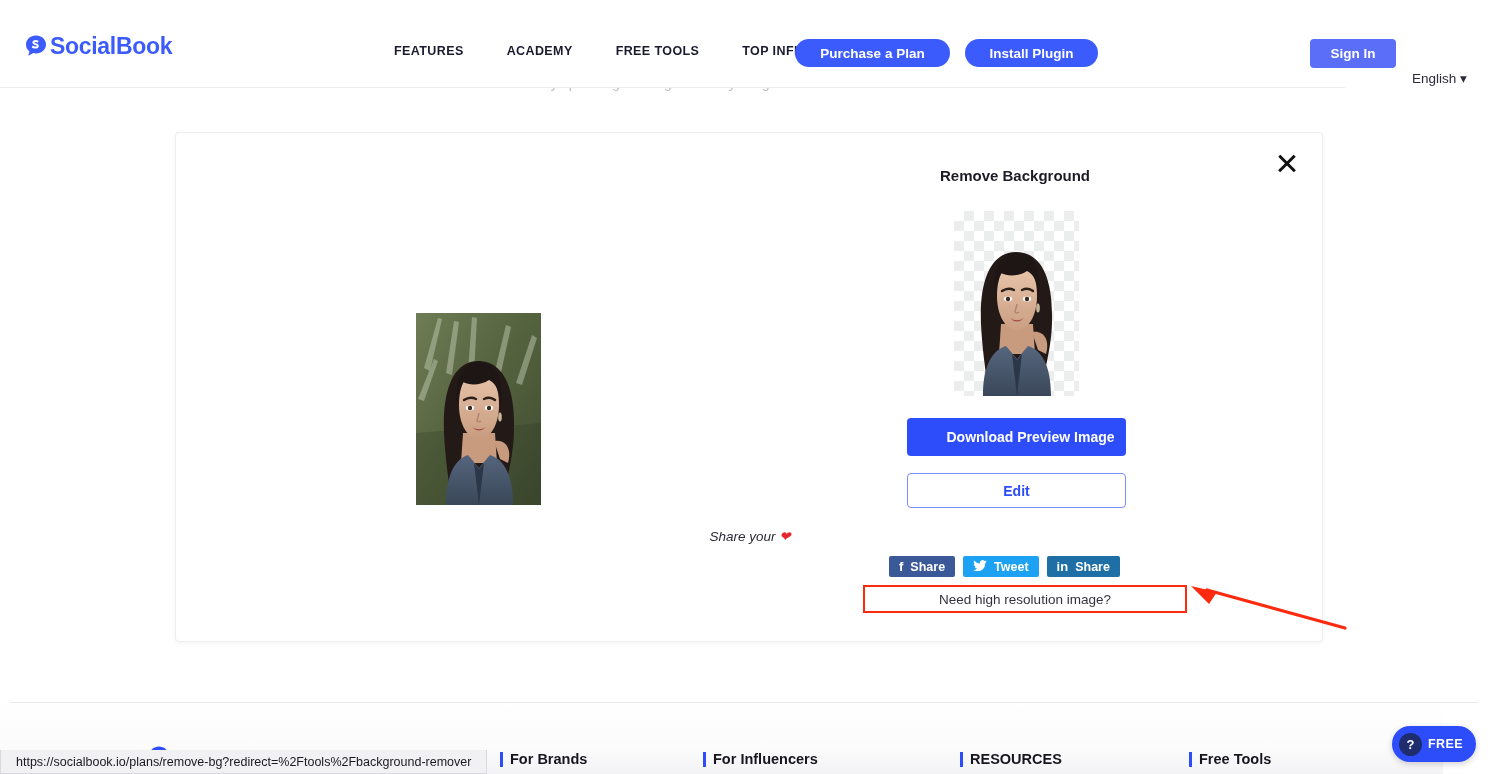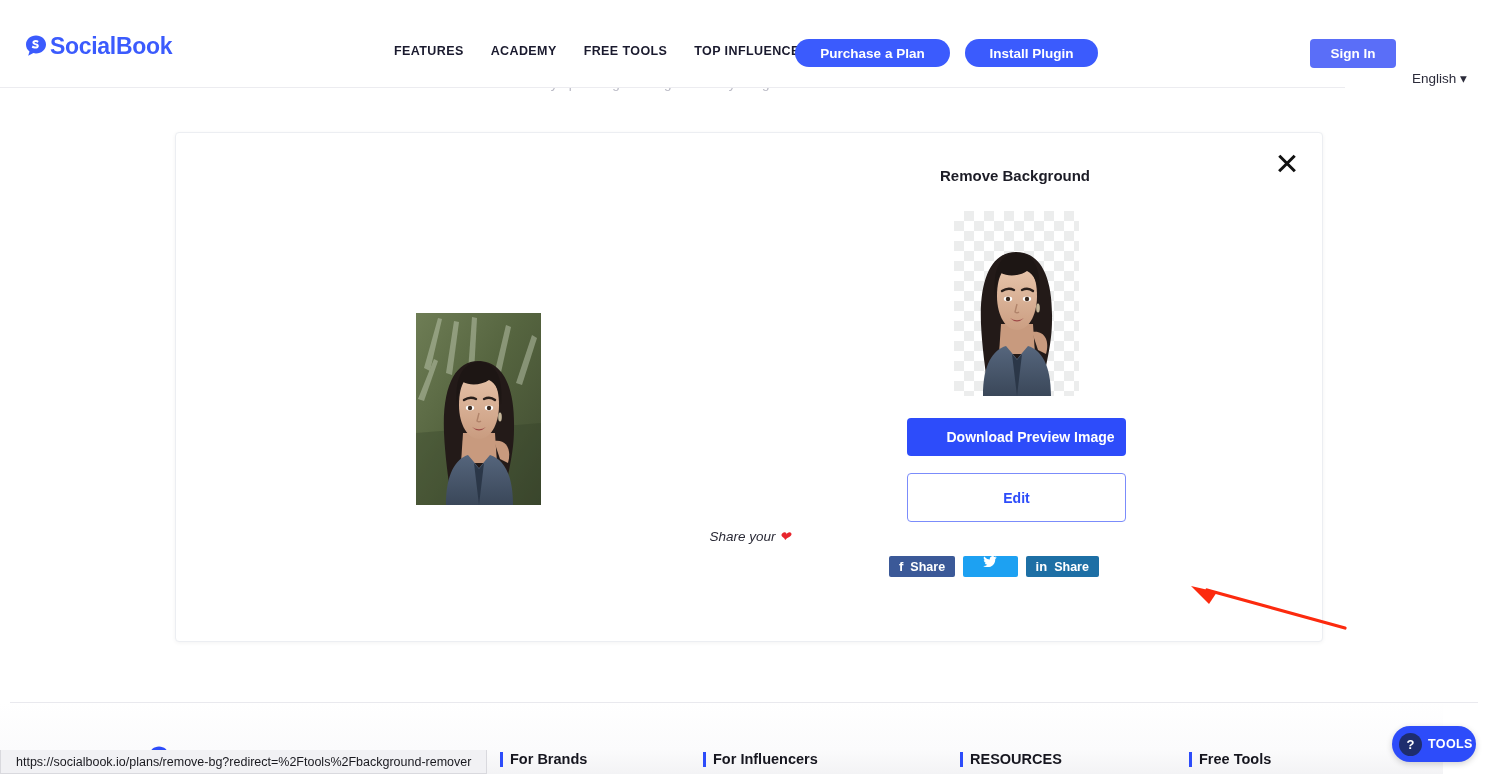--- a/index.html
+++ b/index.html
@@ -23,21 +23,21 @@
     position: absolute; left: 24px; top: 34px;
     display: flex; align-items: center; gap: 2px;
   }
   .logo-mark { width: 24px; height: 24px; position: relative; }
   .logo-text {
     font-size: 23px; font-weight: 700; color: #3b5bfd;
     letter-spacing: -0.3px; line-height: 1;
   }
   .nav {
     position: absolute; left: 394px; top: 44px;
-    display: flex; align-items: flex-end; gap: 0;
+    display: flex; align-items: flex-end; gap: 16px;
   }
   .nav-item {
     font-size: 12.5px; font-weight: 700; color: #1a1a2e;
     letter-spacing: 0.4px; margin-right: 27px; white-space: nowrap;
     cursor: pointer;
   }
   .btn-pill {
     border-radius: 20px; color: #fff; font-size: 13.5px; font-weight: 600;
     display: flex; align-items: center; justify-content: center;
     cursor: pointer; white-space: nowrap;
@@ -121,21 +121,21 @@
   }
 
   .btn-download {
     position: absolute; left: 731px; top: 285px;
     width: 219px; height: 38px; background: #2d4cfa; border-radius: 4px;
     color: #fff; font-size: 14px; font-weight: 700;
     display: flex; align-items: center; justify-content: center; cursor: pointer; padding-left: 28px;
   }
   .btn-edit {
     position: absolute; left: 731px; top: 340px;
-    width: 219px; height: 49px; background: #fff;
+    width: 219px; height: 35px; background: #fff;
     border: 1px solid #7b8cfb; border-radius: 4px;
     color: #2d4cfa; font-size: 14px; font-weight: 700;
     display: flex; align-items: center; justify-content: center; cursor: pointer;
   }
   .share-label {
     position: absolute; left: 0; top: 395px; width: 1148px;
     text-align: center; font-size: 13.5px; color: #2a2a36;
     pointer-events: none;
     font-style: italic;
   }
@@ -144,21 +144,21 @@
     position: absolute; left: 713px; top: 423px;
     display: flex; gap: 8px; align-items: center;
   }
   .sbtn {
     height: 21px; border-radius: 2px; color: #fff;
     font-size: 12.5px; font-weight: 600;
     display: flex; align-items: center; gap: 7px;
     padding: 0 10px; cursor: pointer; white-space: nowrap;
   }
   .sbtn-fb { background: #3b5998; }
-  .sbtn-tw { background: #1da1f2; flex-direction: column; }
+  .sbtn-tw { background: #1da1f2; }
   .sbtn-li { background: #1d6fa5; }
   .sbtn .gl { font-weight: 700; font-size: 13px; line-height: 1; }
 
   .hires-link {
     position: absolute; left: 687px; top: 452px;
     width: 324px; height: 28px;
     display: flex; align-items: center; justify-content: center;
     font-size: 13.5px; color: #32323e; cursor: pointer;
     border: 2.5px solid #fc2a0e;
     background: #fff;
@@ -372,20 +372,21 @@
           </svg>
       </span>
       <span>Tweet</span>
     </div>
     <div class="sbtn sbtn-li">
       <span class="gl">in</span>
       <span>Share</span>
     </div>
   </div>
 
+  <div class="hires-link">Need high resolution image?</div>
 </div>
 
 <div class="annot-arrow">
   <svg width="170" height="60" viewBox="0 0 170 60">
     <line x1="160" y1="48" x2="22" y2="10" stroke="#fc2a0e" stroke-width="3.2" stroke-linecap="round"></line>
     <path d="M6 6 L32 12 L24 24z" fill="#fc2a0e"></path>
   </svg>
 </div>
 
 <div class="footer-divider"></div>
@@ -412,14 +413,14 @@
   <div class="fcol" style="left:1189px">
     <span class="fbar"></span>
     <span>Free Tools</span>
   </div>
 </div>
 
 <div class="statusbar">https://socialbook.io/plans/remove-bg?redirect=%2Ftools%2Fbackground-remover</div>
 
 <div class="help-widget">
   <span class="help-q">?</span>
-  <span class="help-text">TOOLS</span>
+  <span class="help-text">FREE</span>
 </div>
 
 </body></html>

